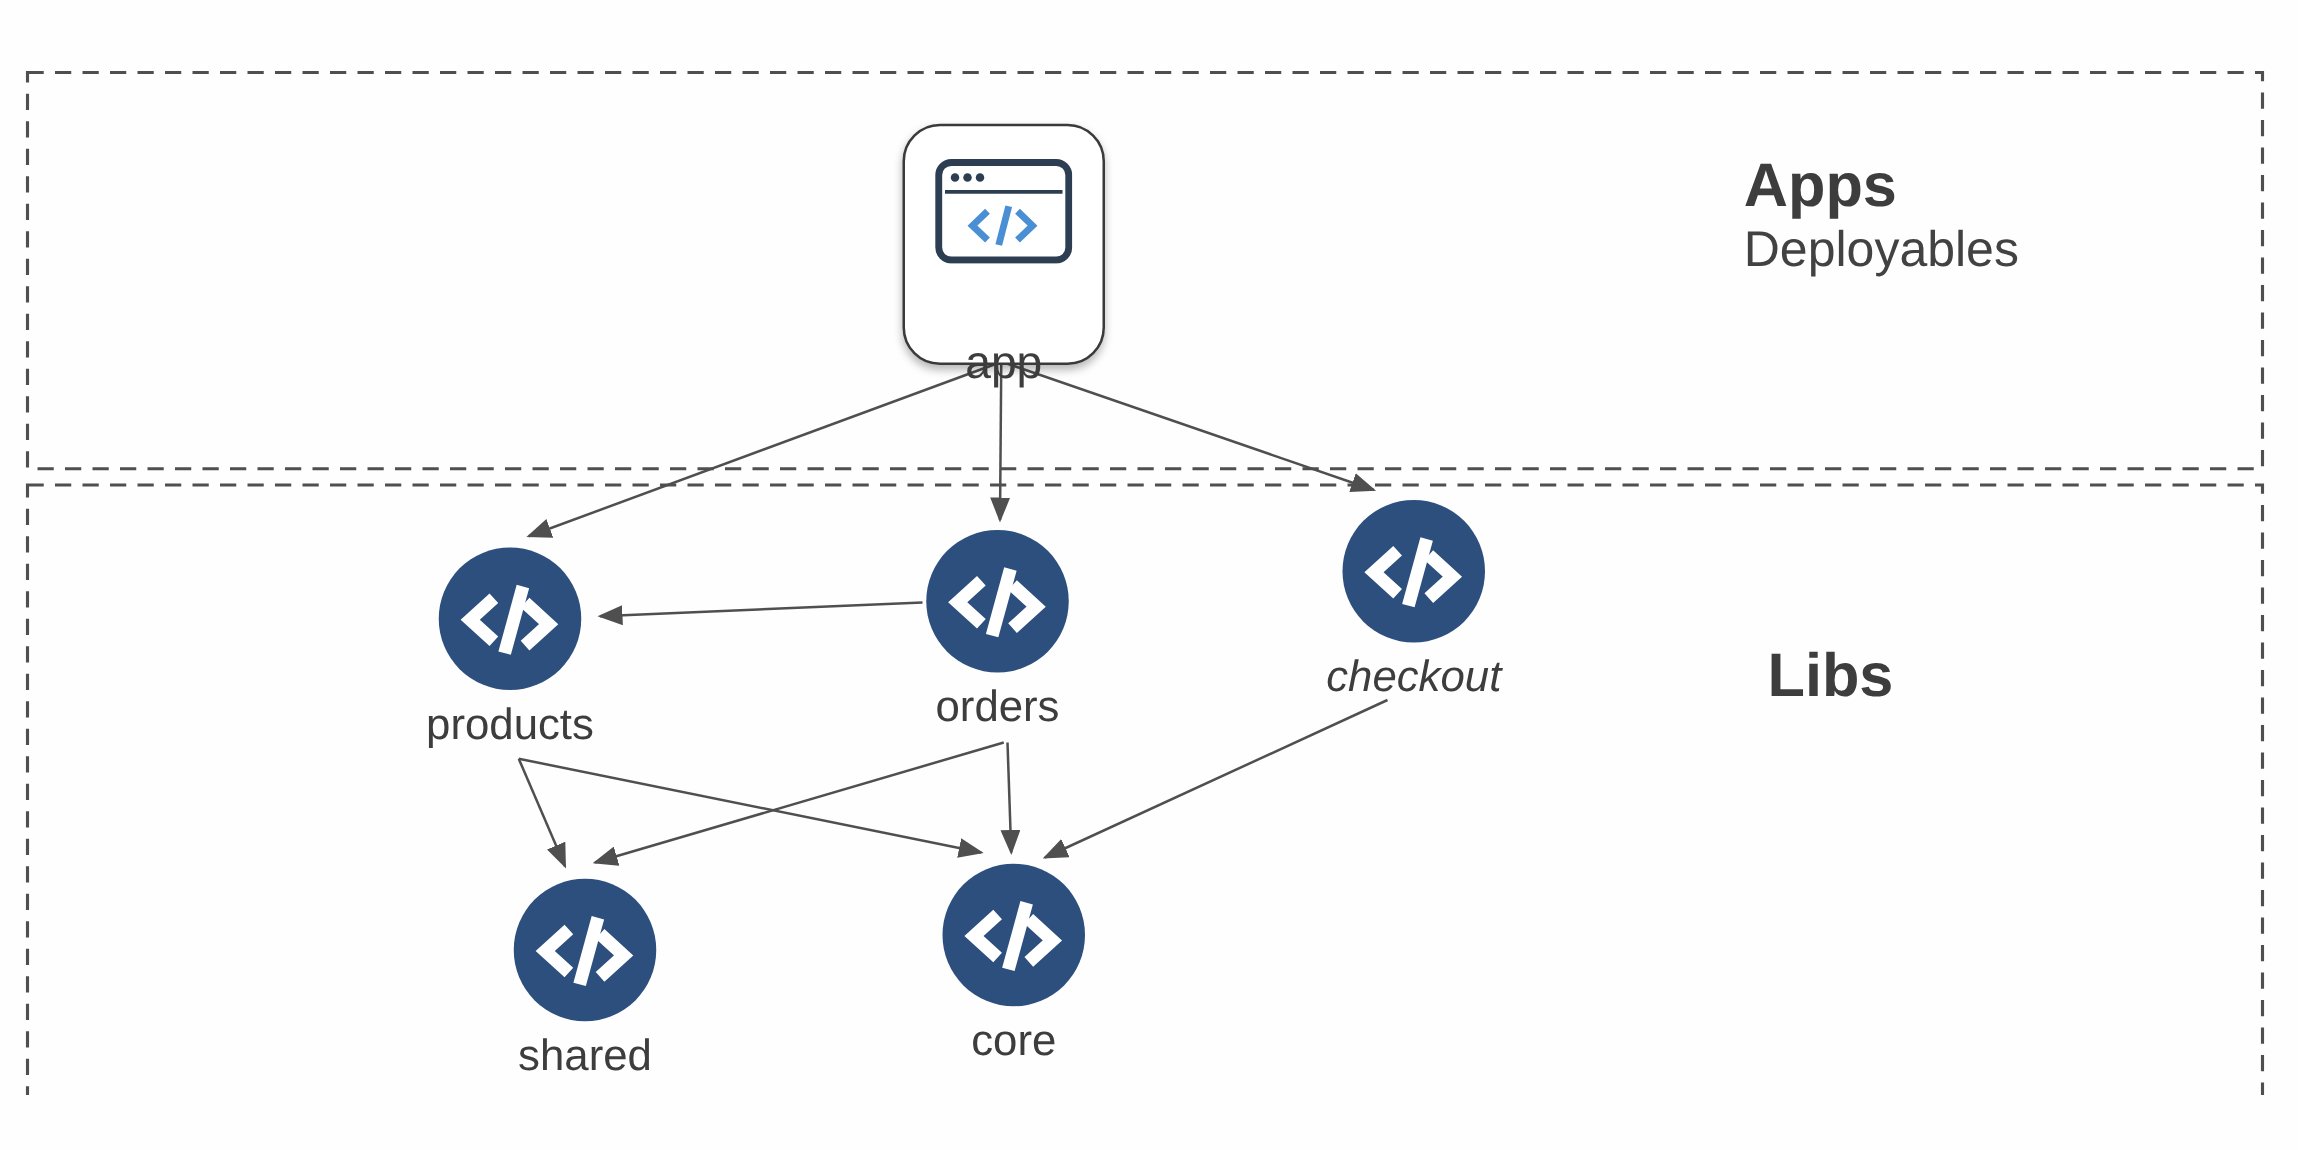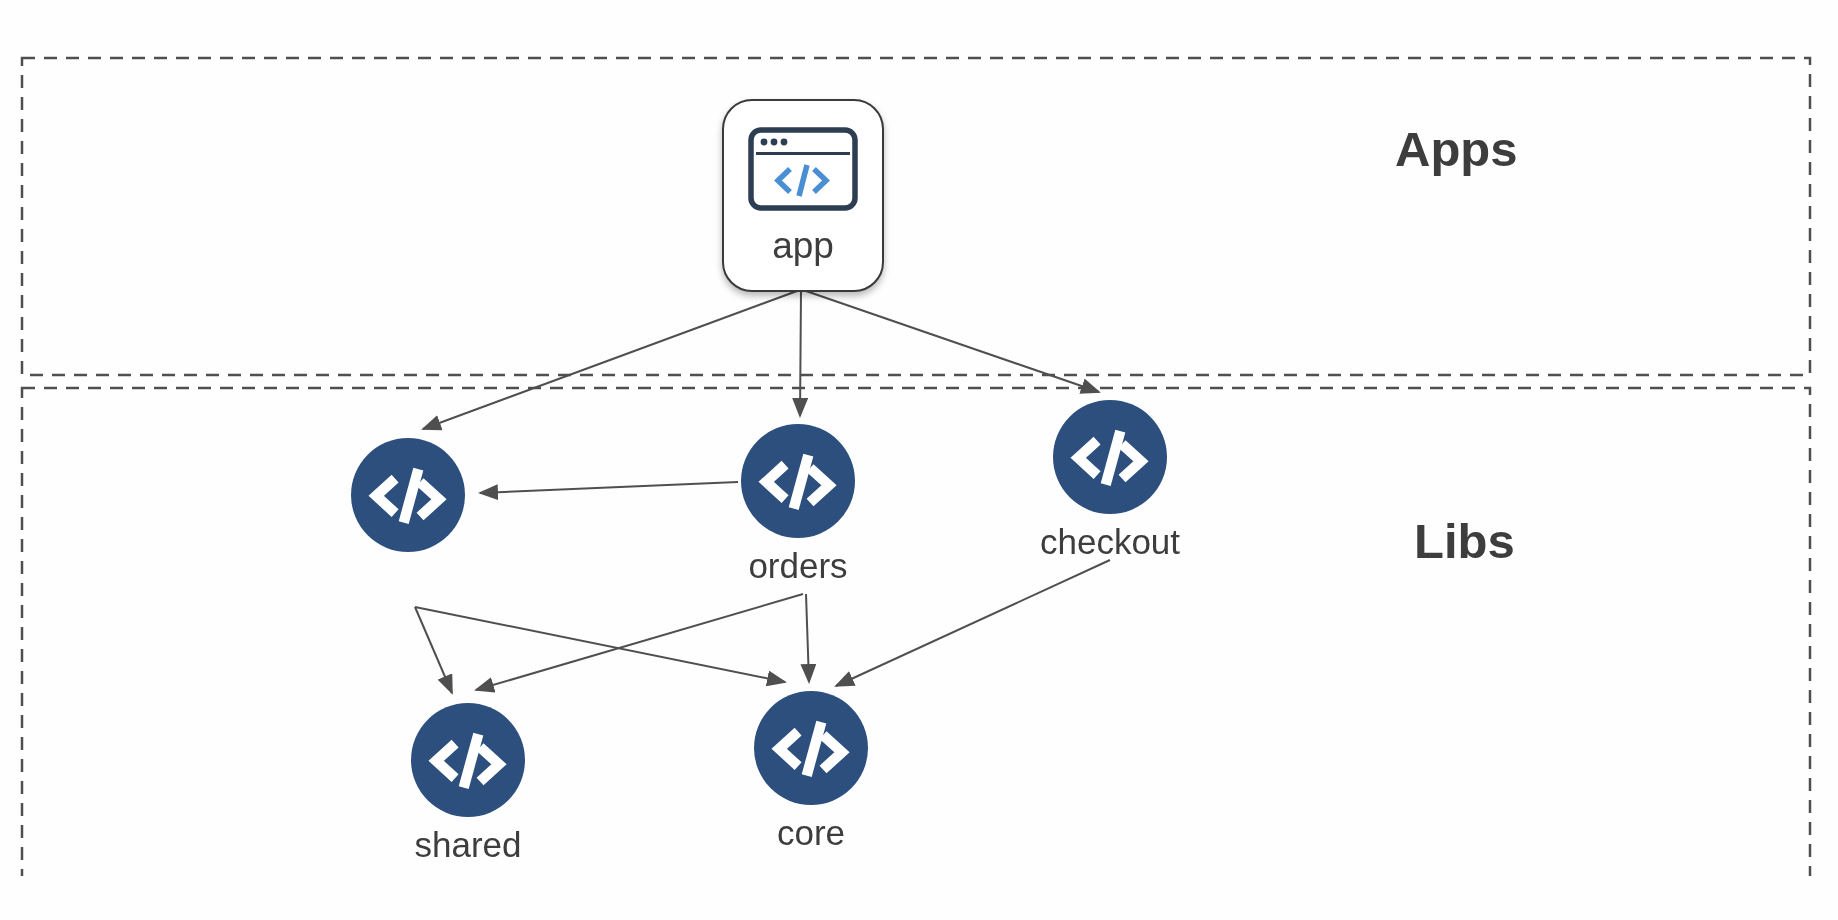--- a/index.html
+++ b/index.html
@@ -29,21 +29,21 @@
   .section-label .subtitle{font-size:40px;line-height:48px;color:#424242;}
   .apps-label{left:1395px;top:122px;}
   .libs-label{left:1390px;top:514px;margin-left:24px;}
   
   .app-node{
     position:absolute;left:722px;top:99px;width:162px;height:193px;
     background:#ffffff;
     border:2.5px solid #3a3a3a;
     border-radius:30px;
     box-shadow:0 4px 7px rgba(0,0,0,0.28);
-    display:flex;flex-direction:column;align-items:center;
+    display:flex;flex-direction:column;align-items:center;gap:44px;
   }
   .app-node .browser-icon{margin-top:26px;line-height:0;}
   .app-node .app-label{
     font-size:37px;color:var(--text-gray);margin-top:14px;
   }
   
   .lib-node{
     position:absolute;width:240px;text-align:center;
   }
   .lib-node .circle{
@@ -77,20 +77,21 @@
         <line x1="415" y1="607" x2="452" y2="693" stroke="#4f4f4f" stroke-width="2" marker-end="url(#arrow)"></line>
         <line x1="415" y1="607" x2="785" y2="682" stroke="#4f4f4f" stroke-width="2" marker-end="url(#arrow)"></line>
         <line x1="803" y1="594" x2="476" y2="690" stroke="#4f4f4f" stroke-width="2" marker-end="url(#arrow)"></line>
         <line x1="806" y1="594" x2="809" y2="682" stroke="#4f4f4f" stroke-width="2" marker-end="url(#arrow)"></line>
         <line x1="1110" y1="560" x2="836" y2="686" stroke="#4f4f4f" stroke-width="2" marker-end="url(#arrow)"></line>
       </g>
   </svg>
 
   <div class="section-label apps-label">
     <div class="title">Apps</div>
+    <div class="subtitle">Deployables</div>
   </div>
   <div class="section-label libs-label">
     <div class="title">Libs</div>
   </div>
 
   <div class="app-node">
     <div class="browser-icon">
       <svg width="110" height="84" viewBox="0 0 110 84" xmlns="http://www.w3.org/2000/svg">
         <rect x="3" y="3" width="104" height="78" rx="10" fill="none" stroke="#2e3e52" stroke-width="5.5"></rect>
         <circle cx="16" cy="15" r="3.4" fill="#2e3e52"></circle>
@@ -111,34 +112,35 @@
       <div class="lib-node" style="left: 288px; top: 438px;">
         <div class="circle">
           <svg width="86" height="86" viewBox="0 0 100 100" xmlns="http://www.w3.org/2000/svg">
             <g stroke="#ffffff" stroke-width="12" fill="none" stroke-linecap="butt">
               <polyline points="35,31 13,51 35,71"></polyline>
               <line x1="62" y1="20" x2="45" y2="82"></line>
               <polyline points="64,35 86,55 64,75"></polyline>
             </g>
           </svg>
         </div>
+        <div class="node-label">products</div>
       </div>
       <div class="lib-node" style="left: 678px; top: 424px;">
         <div class="circle">
           <svg width="86" height="86" viewBox="0 0 100 100" xmlns="http://www.w3.org/2000/svg">
             <g stroke="#ffffff" stroke-width="12" fill="none" stroke-linecap="butt">
               <polyline points="35,31 13,51 35,71"></polyline>
               <line x1="62" y1="20" x2="45" y2="82"></line>
               <polyline points="64,35 86,55 64,75"></polyline>
             </g>
           </svg>
         </div>
         <div class="node-label">orders</div>
       </div>
-      <div class="lib-node" style="left: 990px; top: 400px;">
+      <div class="lib-node" style="left: 1011px; top: 400px; font-style: italic;">
         <div class="circle">
           <svg width="86" height="86" viewBox="0 0 100 100" xmlns="http://www.w3.org/2000/svg">
             <g stroke="#ffffff" stroke-width="12" fill="none" stroke-linecap="butt">
               <polyline points="35,31 13,51 35,71"></polyline>
               <line x1="62" y1="20" x2="45" y2="82"></line>
               <polyline points="64,35 86,55 64,75"></polyline>
             </g>
           </svg>
         </div>
         <div class="node-label">checkout</div>

